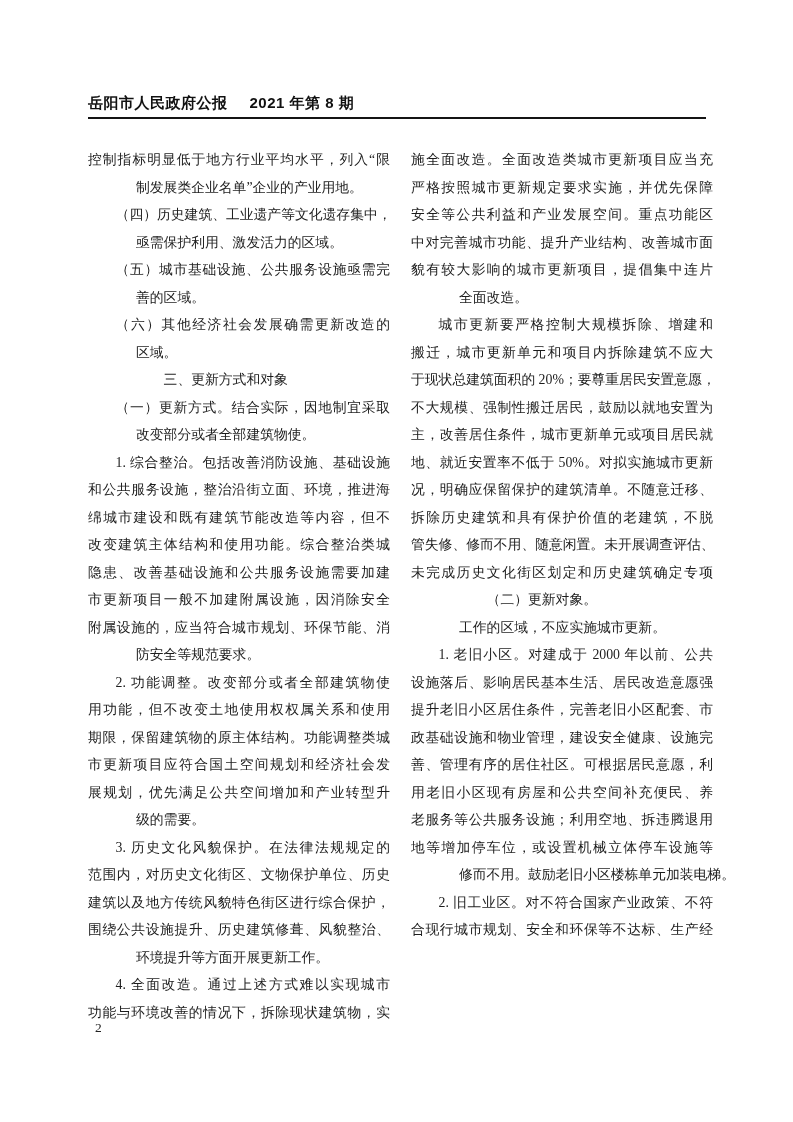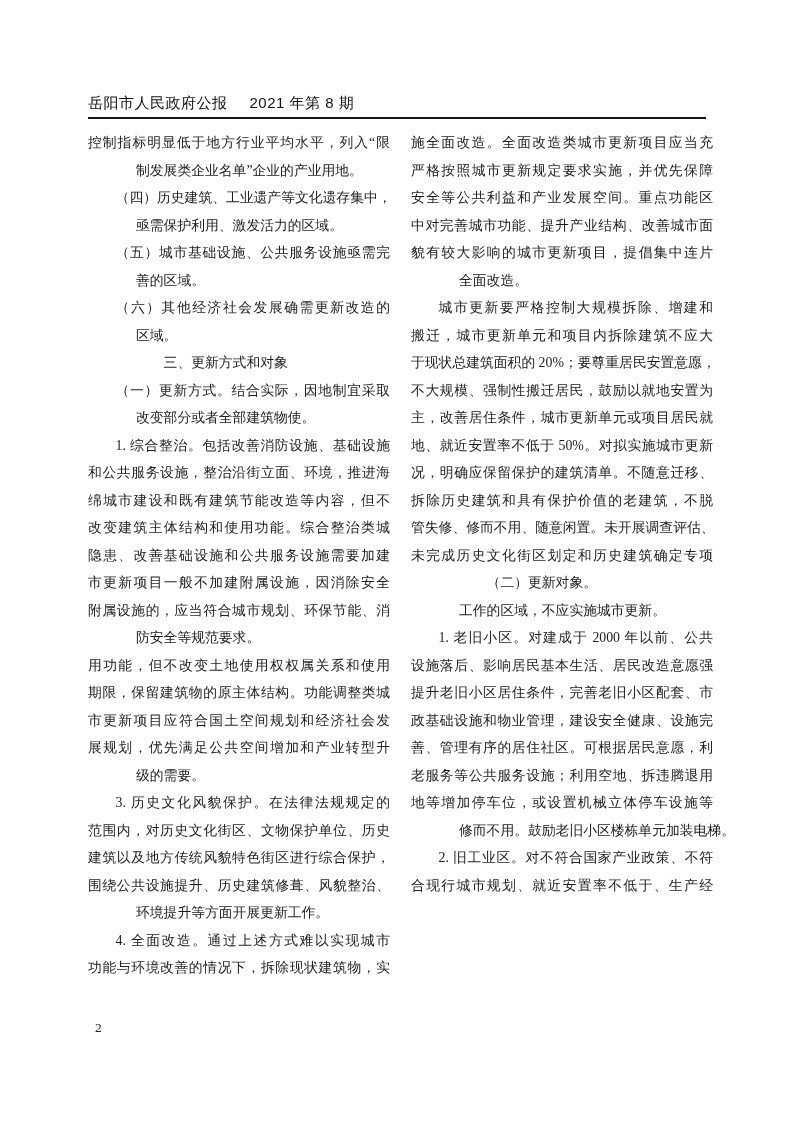--- a/index.html
+++ b/index.html
@@ -19,39 +19,39 @@
     position: absolute;
     inset: 0;
     background: #ffffff;
   }
   .header {
     position: absolute;
     left: 88px;
     top: 94px;
     width: 617px;
     font-family: "Liberation Sans", "DejaVu Sans", sans-serif;
-    font-weight: normal;
+    font-weight: bold;
     font-size: 15px;
     letter-spacing: 0.5px;
     white-space: nowrap;
     color: #111;
   }
   .header-issue { margin-left: 22px; }
   .header-rule {
     position: absolute;
     left: 88px;
     top: 117px;
     width: 618px;
     height: 0;
     border-top: 2px solid #141414;
   }
   .columns {
     position: absolute;
     left: 88px;
-    top: 129px;
+    top: 146px;
     width: 625px;
     display: flex;
     gap: 21px;
   }
   .column { width: 302px; flex: 0 0 302px; }
   .line {
     height: 27.5px;
     line-height: 27.5px;
     font-size: 13.8px;
     white-space: nowrap;
@@ -98,20 +98,21 @@
         <div class="line indent">（一）更新方式。结合实际，因地制宜采取</div>
         <div class="line end">改变部分或者全部建筑物使。</div>
         <div class="line indent">1. 综合整治。包括改善消防设施、基础设施</div>
         <div class="line">和公共服务设施，整治沿街立面、环境，推进海</div>
         <div class="line">绵城市建设和既有建筑节能改造等内容，但不</div>
         <div class="line">改变建筑主体结构和使用功能。综合整治类城</div>
         <div class="line">隐患、改善基础设施和公共服务设施需要加建</div>
         <div class="line">市更新项目一般不加建附属设施，因消除安全</div>
         <div class="line">附属设施的，应当符合城市规划、环保节能、消</div>
         <div class="line end">防安全等规范要求。</div>
+        <div class="line indent">2. 功能调整。改变部分或者全部建筑物使</div>
         <div class="line">用功能，但不改变土地使用权权属关系和使用</div>
         <div class="line">期限，保留建筑物的原主体结构。功能调整类城</div>
         <div class="line">市更新项目应符合国土空间规划和经济社会发</div>
         <div class="line">展规划，优先满足公共空间增加和产业转型升</div>
         <div class="line end">级的需要。</div>
         <div class="line indent">3. 历史文化风貌保护。在法律法规规定的</div>
         <div class="line">范围内，对历史文化街区、文物保护单位、历史</div>
         <div class="line">建筑以及地方传统风貌特色街区进行综合保护，</div>
         <div class="line">围绕公共设施提升、历史建筑修葺、风貌整治、</div>
         <div class="line end">环境提升等方面开展更新工作。</div>
@@ -135,23 +136,24 @@
         <div class="line">拆除历史建筑和具有保护价值的老建筑，不脱</div>
         <div class="line">管失修、修而不用、随意闲置。未开展调查评估、</div>
         <div class="line">未完成历史文化街区划定和历史建筑确定专项</div>
         <div class="line indent end">（二）更新对象。</div>
         <div class="line end">工作的区域，不应实施城市更新。</div>
         <div class="line indent">1. 老旧小区。对建成于 2000 年以前、公共</div>
         <div class="line">设施落后、影响居民基本生活、居民改造意愿强</div>
         <div class="line">提升老旧小区居住条件，完善老旧小区配套、市</div>
         <div class="line">政基础设施和物业管理，建设安全健康、设施完</div>
         <div class="line">善、管理有序的居住社区。可根据居民意愿，利</div>
+        <div class="line">用老旧小区现有房屋和公共空间补充便民、养</div>
         <div class="line">老服务等公共服务设施；利用空地、拆违腾退用</div>
         <div class="line">地等增加停车位，或设置机械立体停车设施等</div>
         <div class="line end">修而不用。鼓励老旧小区楼栋单元加装电梯。</div>
         <div class="line indent">2. 旧工业区。对不符合国家产业政策、不符</div>
-        <div class="line">合现行城市规划、就近安置率不低于、生产经</div>
+        <div class="line">合现行城市规划、安全和环保等不达标、生产经</div>
       </div>
   </div>
 
   <div class="page-number">2</div>
 
 </div>
 
 </body></html>

